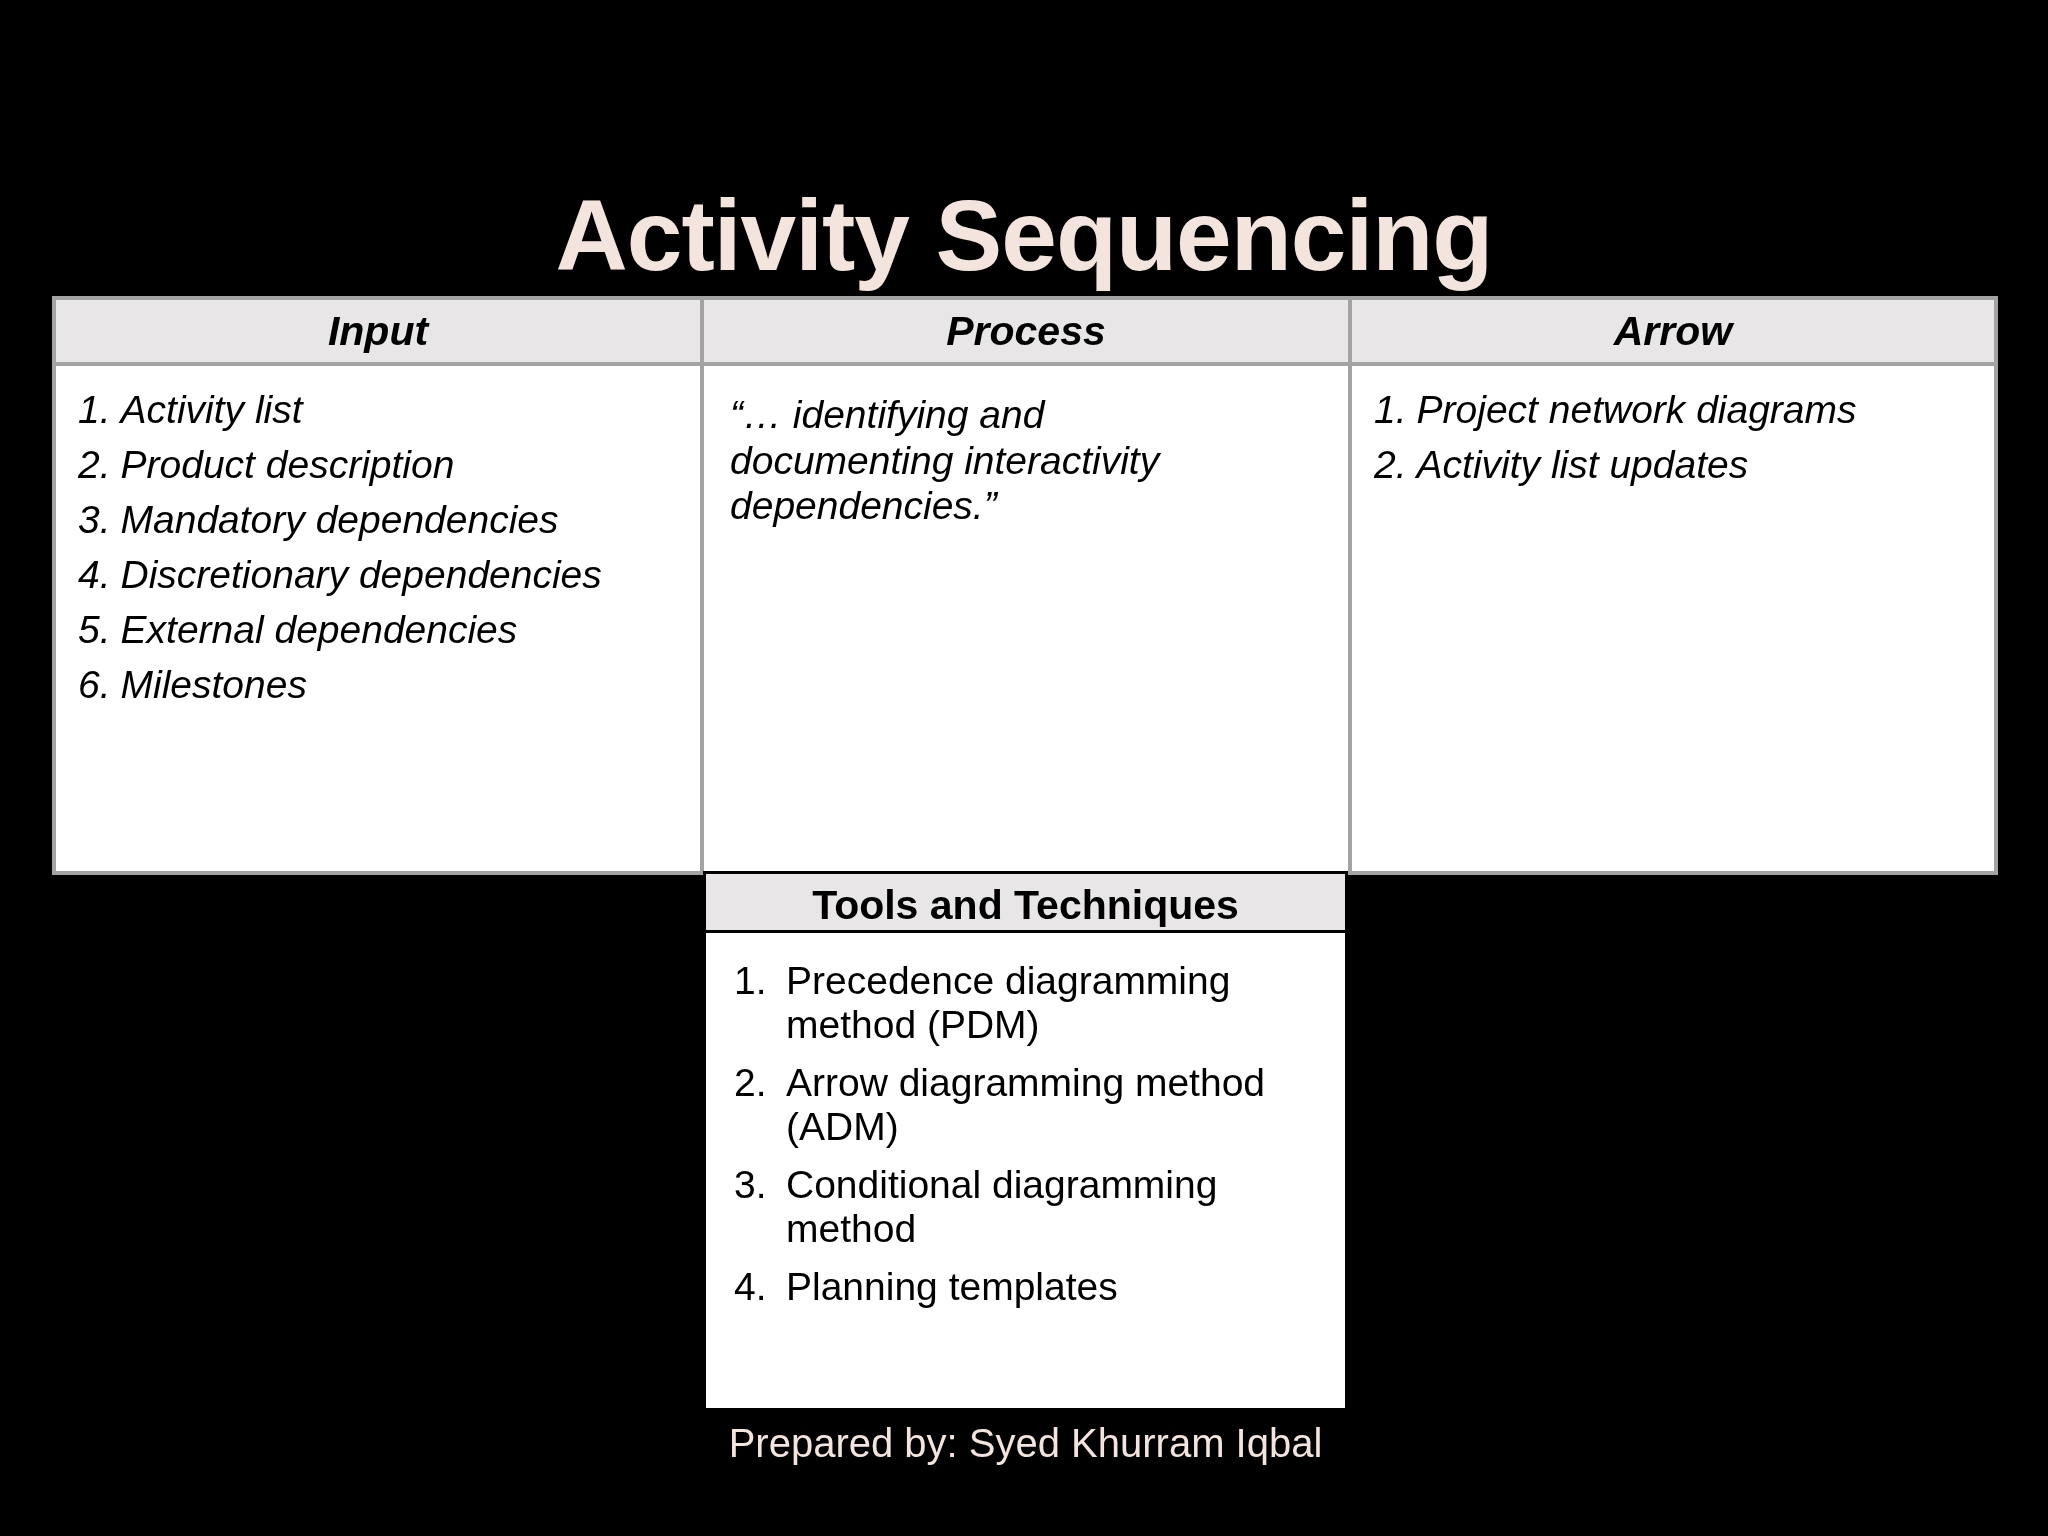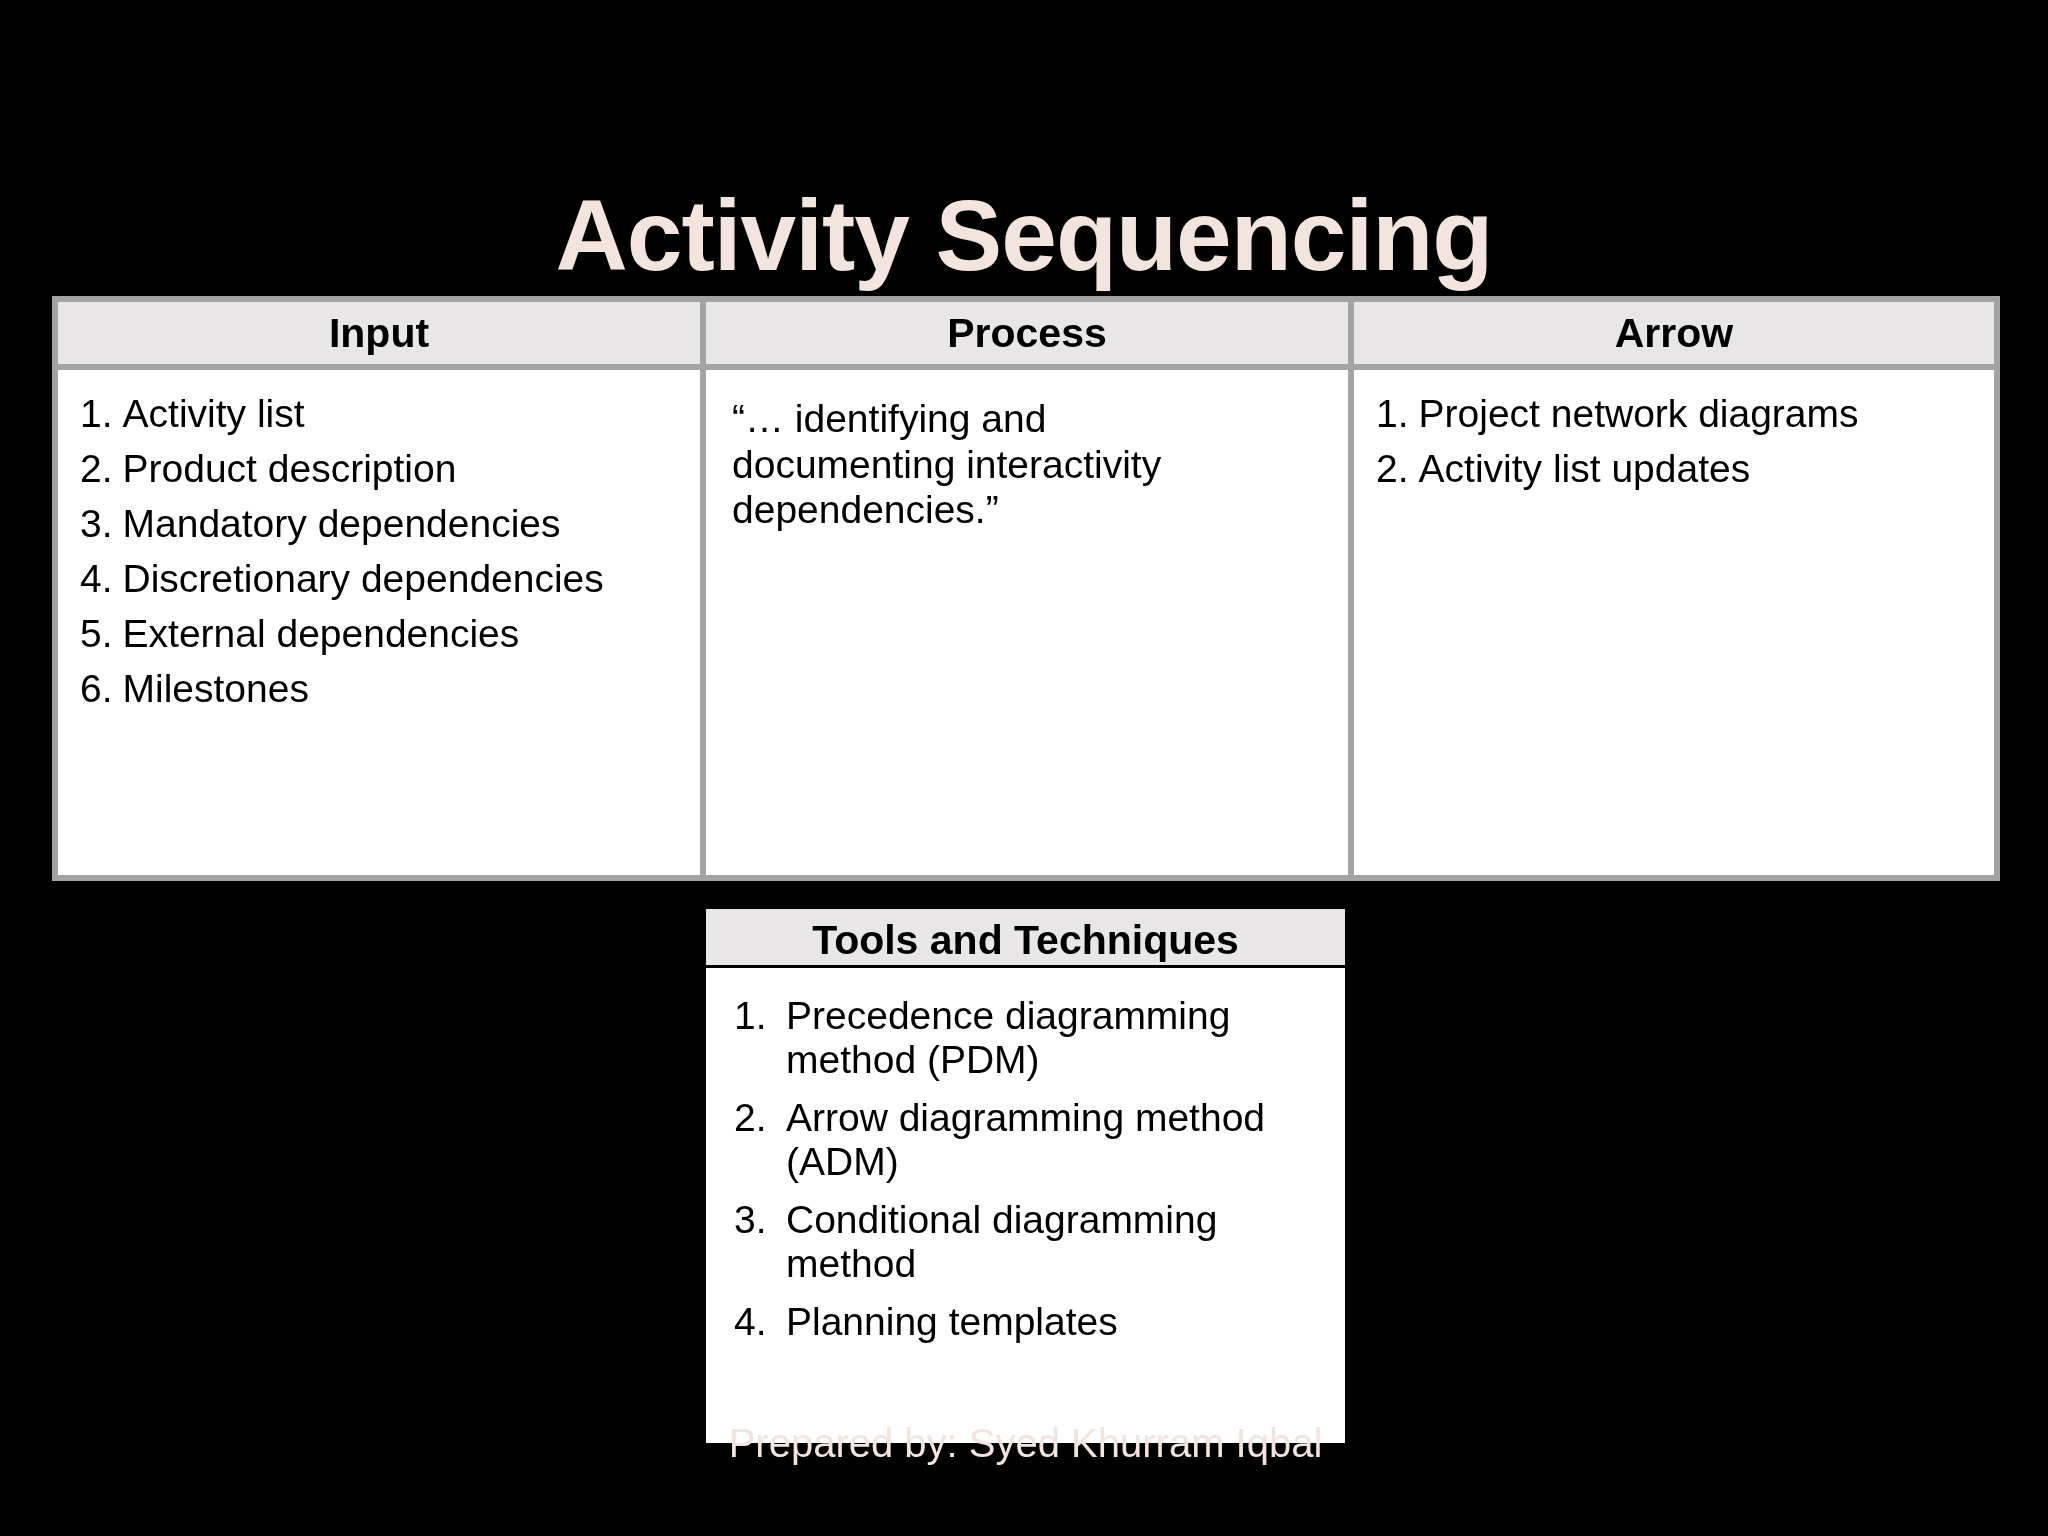--- a/index.html
+++ b/index.html
@@ -41,24 +41,25 @@
     width: 1942px;
     border-collapse: collapse;
     table-layout: fixed;
   }
   .io-table col.c-input   { width: 648px; }
   .io-table col.c-process { width: 648px; }
   .io-table col.c-output  { width: 646px; }
 
   .io-table th,
   .io-table td {
-    border: 6px solid #a3a3a3;
+    border: 4px solid #a3a3a3;
     vertical-align: top;
     padding: 0;
     background: #FFFFFF;
+    font-style: italic;
   }
   .io-table th {
     background: #E8E6E6;
     text-align: center;
     color: #000000;
     font-size: 41px;
     font-weight: bold;
     height: 62px;
     line-height: 62px;
     padding: 0;
@@ -97,21 +98,21 @@
     font-size: 39px;
     line-height: 1.17;
     margin: 4px;
     padding-right: 90px;
   }
 
   
   .tools-box {
     position: absolute;
     left: 703px;
-    top: 906px;
+    top: 871px;
     width: 645px;
   }
   .tools-head {
     background: #E8E6E6;
     border: 3px solid #000000;
     height: 62px;
     line-height: 62px;
     text-align: center;
     color: #000000;
     font-size: 41px;

